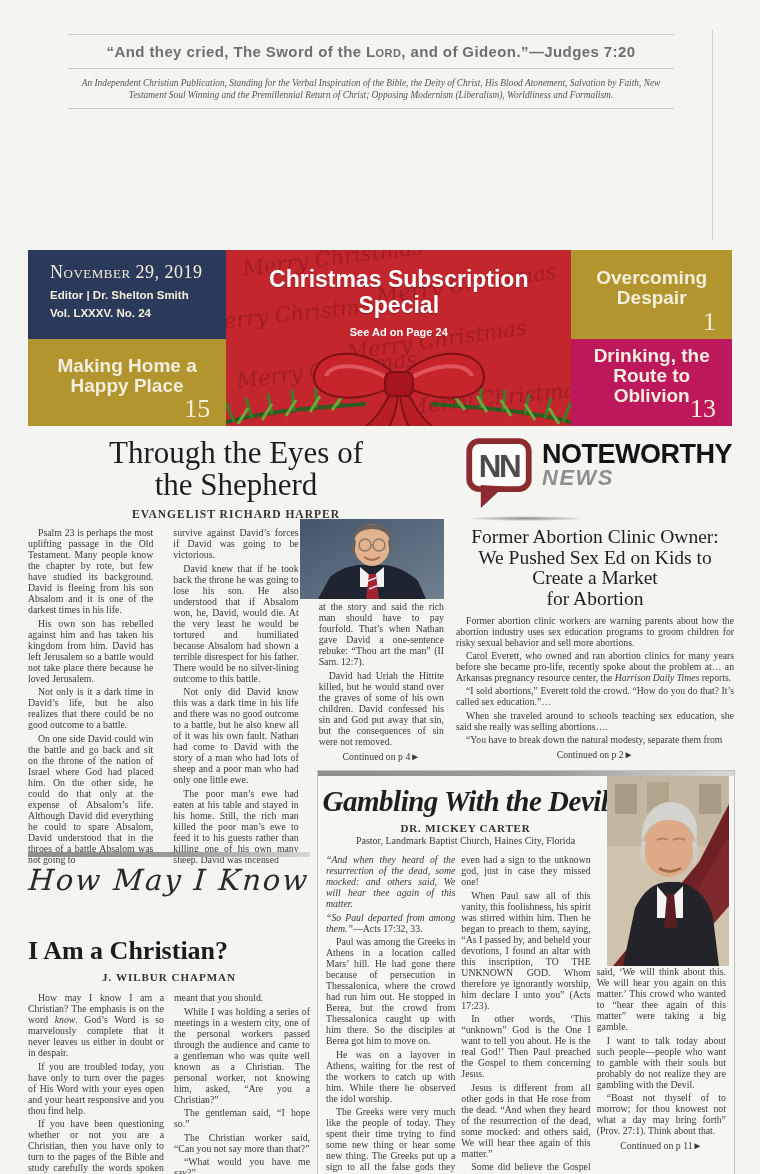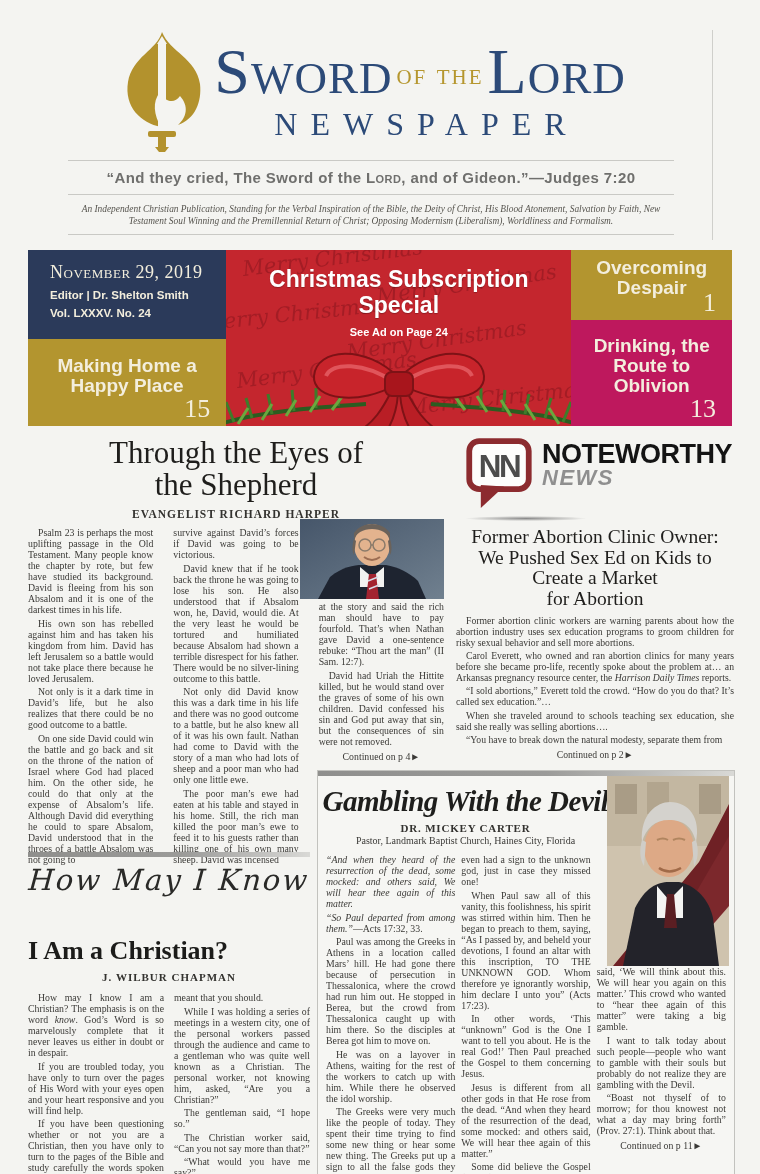--- a/index.html
+++ b/index.html
@@ -101,38 +101,20 @@
   .g-col .quote{font-style:italic;}
   .carter-photo{position:absolute;top:5px;right:5px;width:122px;height:190px;}
   .g-col3-spacer{height:112px;}
 </style>
 </head>
 <body>
 
 <div class="page">
 
   <div id="masthead">
-    <div class="logo-row">
-      <div class="flame-wrap">
-        <svg width="92" height="122" viewBox="0 0 92 122">
-          <path d="M46 2 C41 20 16 27 12 52 C8 77 25 93 45 97 C38 85 36 72 44 62 C48 71 58 75 64 66 C73 76 71 87 62 95 C79 89 86 72 84 54 C80 28 54 22 46 2 Z" fill="#b3922d"></path>
-          <polygon points="46,6 51,14 41,14" fill="#f4f4f1"></polygon>
-          <rect x="42" y="13" width="8" height="86" fill="#f4f4f1"></rect>
-          <rect x="32" y="101" width="28" height="6" rx="2" fill="#b3922d"></rect>
-          <rect x="42" y="107" width="8" height="10" fill="#b3922d"></rect>
-          <polygon points="39,117 53,117 49,122 43,122" fill="#b3922d"></polygon>
-        </svg>
-      </div>
-      <div class="brand">
-        <div class="brand-line1">
-          <span class="brand-main">Sword</span><span class="brand-ofthe">of the</span><span class="brand-main">Lord</span>
-        </div>
-        <div class="brand-line2">Newspaper</div>
-      </div>
-    </div>
     <div class="m-rule"></div>
     <div class="verse"><span>“And they cried, The Sword of the </span><span class="sc">Lord</span><span>, and of Gideon.”—Judges 7:20</span></div>
     <div class="m-rule"></div>
     <div class="desc">
       <span class="hl">An Independent Christian Publication, Standing for the Verbal Inspiration of the Bible, the Deity of Christ, His Blood Atonement, Salvation by Faith, New</span>
       <span class="hl">Testament Soul Winning and the Premillennial Return of Christ; Opposing Modernism (Liberalism), Worldliness and Formalism.</span>
     </div>
     <div class="m-rule" style="margin-top:7px;"></div>
   </div>
   <div class="vline"></div>
@@ -206,21 +188,21 @@
         <path d="M105 46 C138 12 188 16 190 44 C192 68 144 74 107 52 Z" fill="#c8242b" stroke="#7e1216" stroke-width="2"></path>
         <path d="M98 58 C88 78 80 90 64 100 L92 100 C100 88 103 76 104 62 Z" fill="#b91e25" stroke="#7e1216" stroke-width="2"></path>
         <path d="M112 58 C122 78 130 90 146 100 L118 100 C110 88 107 76 106 62 Z" fill="#b91e25" stroke="#7e1216" stroke-width="2"></path>
         <path d="M100 50 C70 30 38 30 32 44" stroke="#e0555b" stroke-width="4" fill="none"></path>
         <path d="M110 50 C140 30 172 30 178 44" stroke="#e0555b" stroke-width="4" fill="none"></path>
         <rect x="91" y="40" width="28" height="24" rx="7" fill="#a8151c" stroke="#7e1216" stroke-width="2"></rect>
       </svg>
     </div>
 
     <div class="stack-r">
-      <div class="teaser gold" style="flex:none;height:70px;">
+      <div class="teaser gold" style="flex:none;height:89px;">
         <div class="teaser-title">Overcoming Despair</div>
         <div class="teaser-page">1</div>
       </div>
       <div class="teaser navy">
         <div class="teaser-title">Drinking, the Route to Oblivion</div>
         <div class="teaser-page">13</div>
       </div>
     </div>
   </div>
 
@@ -311,21 +293,21 @@
 
   <div id="chapman">
     <div class="gray-bar"></div>
     <div class="c-script">How May I Know</div>
     <div class="c-title">I Am a Christian?</div>
     <div class="a-byline">J. WILBUR CHAPMAN</div>
 
     <div class="c-cols bt">
       <div class="c-col">
         <p><span>How may I know I am a Christian? The emphasis is on the word </span><i>know</i><span>. God’s Word is so marvelously complete that it never leaves us either in doubt or in despair.</span></p>
-        <p>If you are troubled today, you have only to turn over the pages of His Word with your eyes open and your heart responsive and you will find help.</p>
+        <p>If you are troubled today, you have only to turn over the pages of His Word with your eyes open and your heart responsive and you thou find help.</p>
         <p>If you have been questioning whether or not you are a Christian, then you have only to turn to the pages of the Bible and study carefully the words spoken by Jesus and the messages given by the apostles and you will know that you are a Christian—at least God</p>
       </div>
       <div class="c-col">
         <p class="noindent">meant that you should.</p>
         <p>While I was holding a series of meetings in a western city, one of the personal workers passed through the audience and came to a gentleman who was quite well known as a Christian. The personal worker, not knowing him, asked, “Are you a Christian?”</p>
         <p>The gentleman said, “I hope so.”</p>
         <p>The Christian worker said, “Can you not say more than that?”</p>
         <p>“What would you have me say?”</p>
         <p>The worker replied, “I would have you say that you know you are a Christian.”</p>
 

